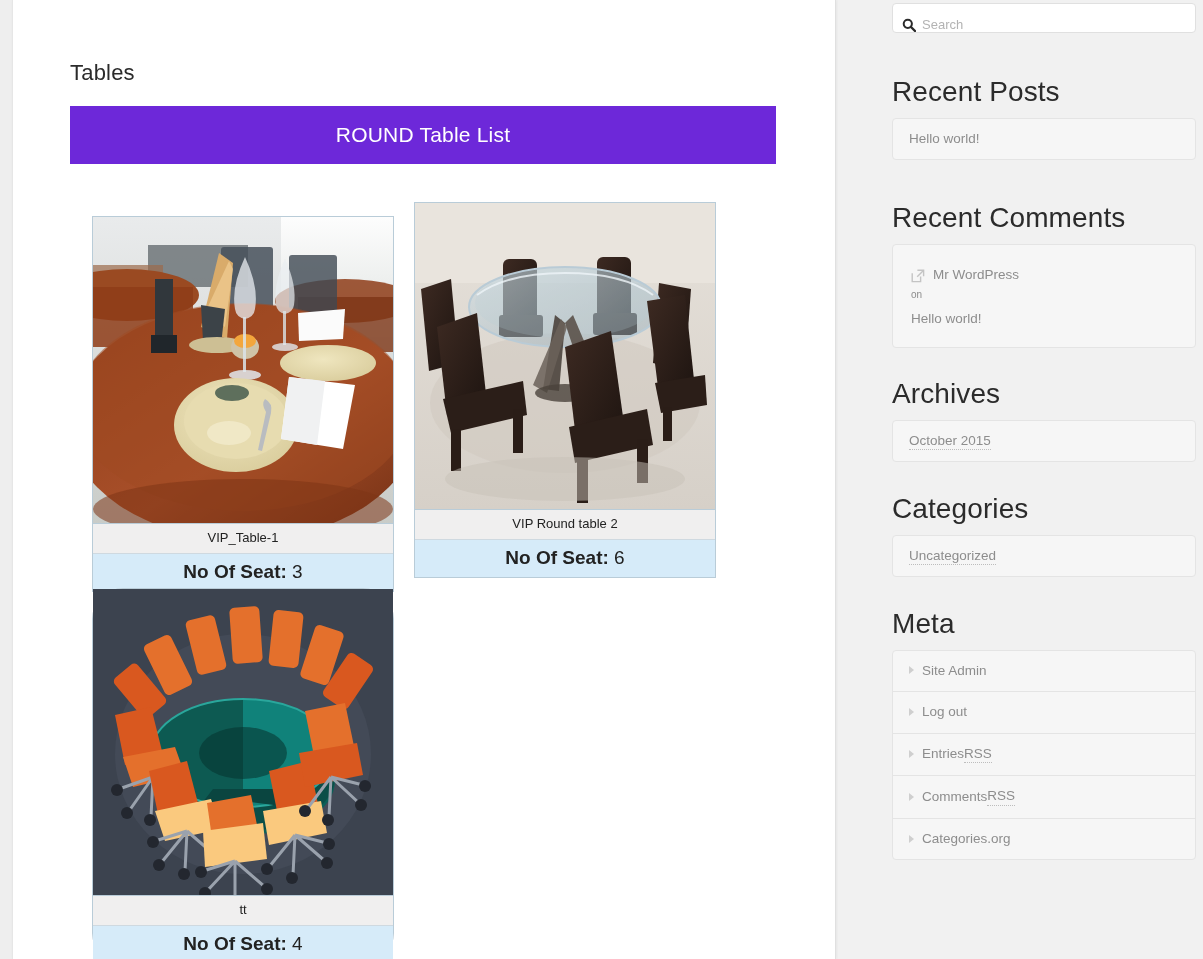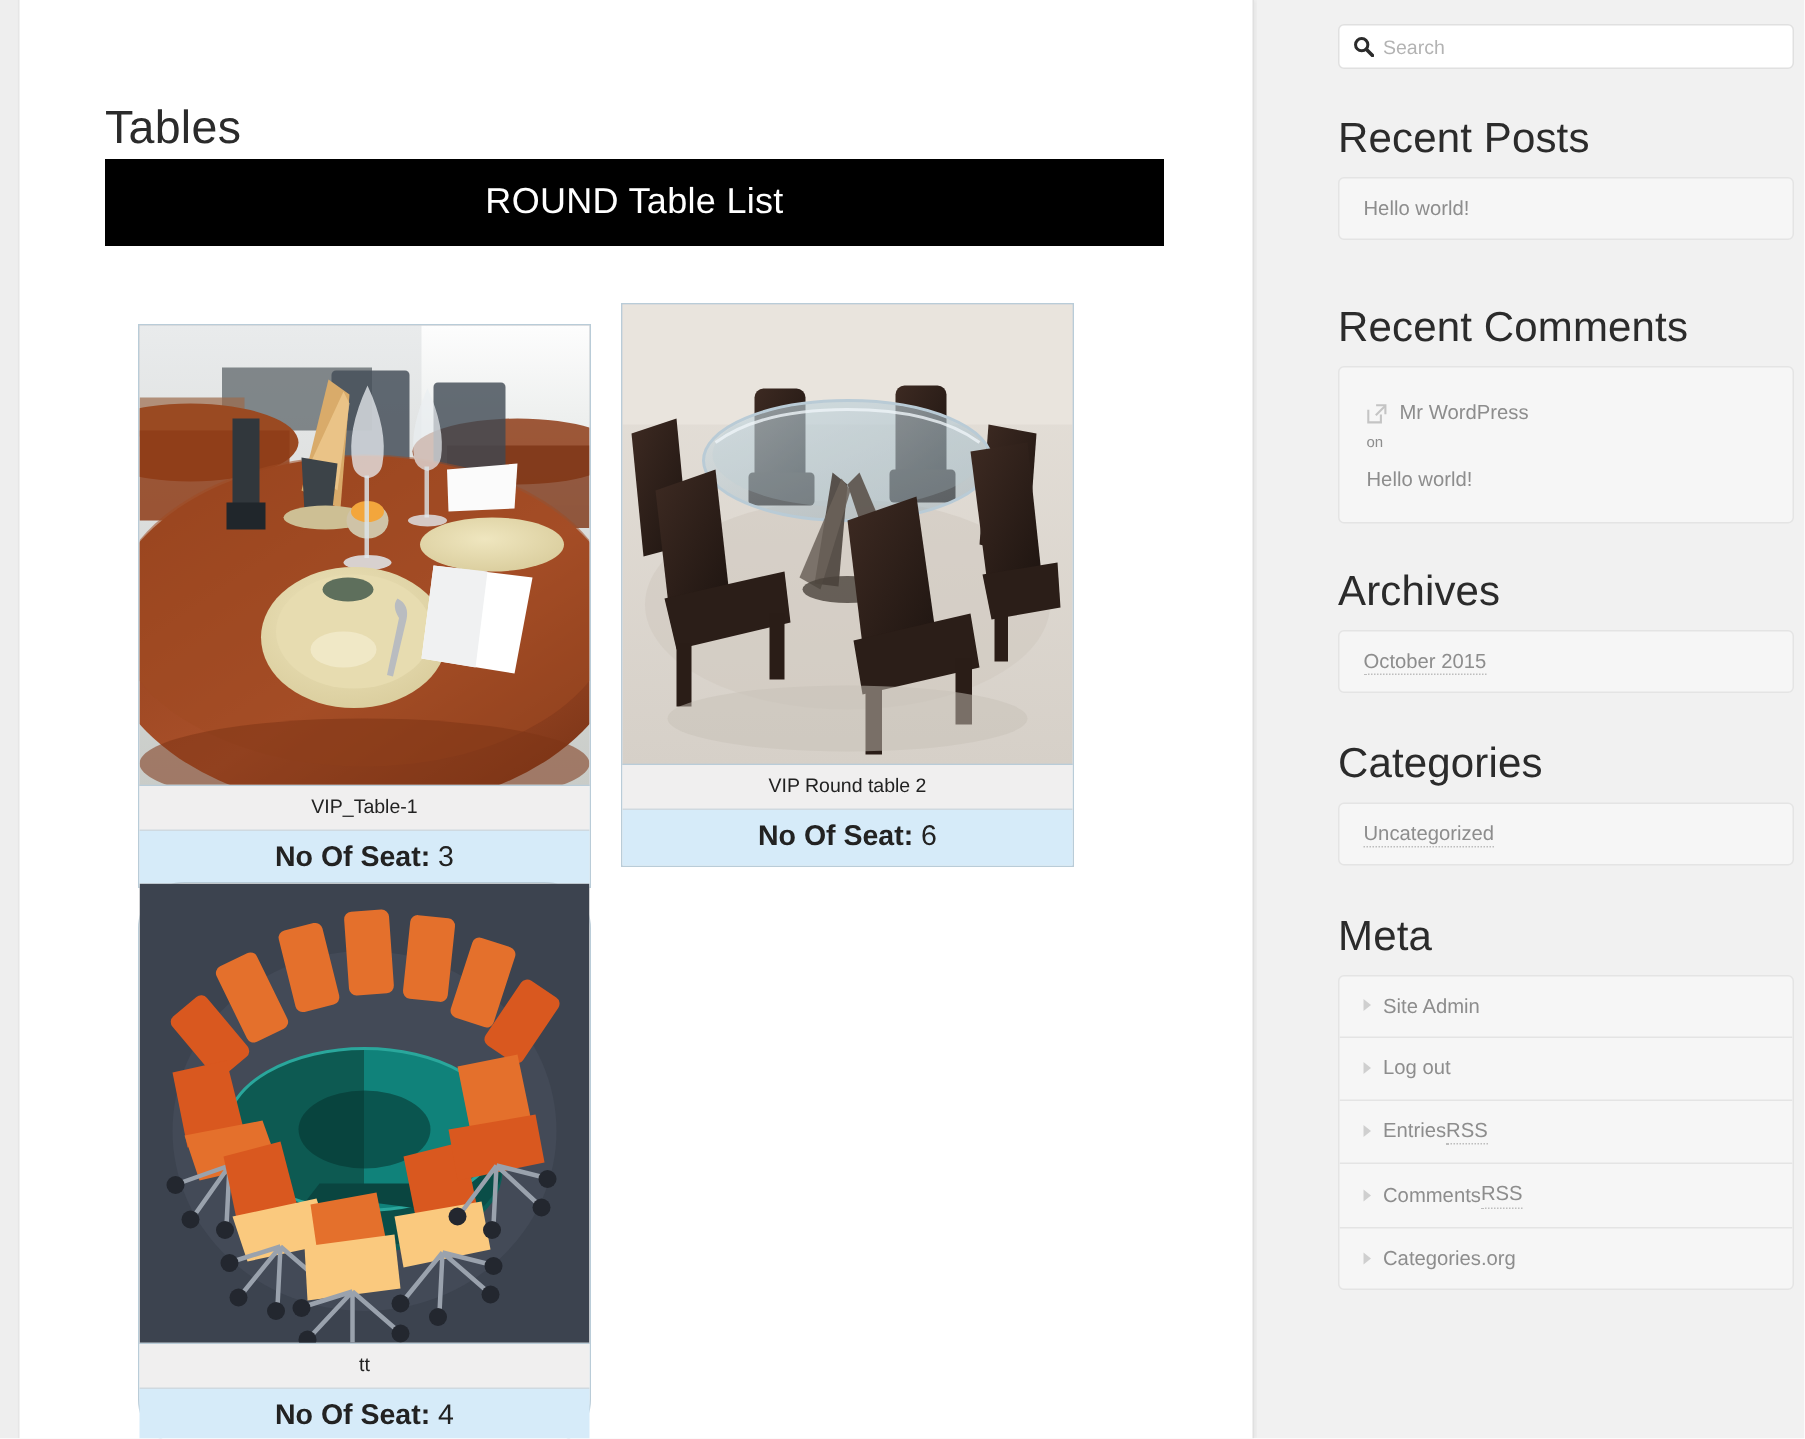--- a/index.html
+++ b/index.html
@@ -32,35 +32,35 @@
     width: 824px; height: 959px;
     background: #ffffff;
     border-left: 1px solid #e6e6e6;
     border-right: 1px solid #e0e0e0;
     box-shadow: 1px 0 3px rgba(0,0,0,0.05);
   }
 
   .page-title {
     position: absolute;
     left: 57px; top: 45px;
-    font-size: 31px;
+    font-size: 22px;
     font-weight: 400;
     color: #2b2b2b;
     letter-spacing: 0.2px;
     line-height: 1.2;
     white-space: nowrap;
   }
 
   .list-header {
     position: absolute;
     left: 57px; top: 106px;
     width: 706px; height: 58px;
-    background: #000000;
+    background: #6d28d9;
     color: #ffffff;
-    font-size: 24px;
+    font-size: 21px;
     font-weight: 400;
     display: flex;
     align-items: center;
     justify-content: center;
     letter-spacing: 0.2px;
   }
 
   
   .cards {
     position: absolute;
@@ -127,27 +127,27 @@
     line-height: 1.2;
   }
   .box-muted {
     background: #f6f6f6;
     border: 1px solid #e4e4e4;
     border-radius: 4px;
   }
 
   
   .search-box {
-    position: absolute; left: 54px; top: 16px;
+    position: absolute; left: 54px; top: 3px;
     width: 304px; height: 30px;
     background: #ffffff;
     border: 1px solid #e0e0e0;
     border-radius: 4px;
     display: flex;
-    align-items: center;
+    align-items: flex-end;
     padding: 0 9px;
   }
   .search-icon { flex: 0 0 auto; display: flex; align-items: center; margin-right: 6px; }
   .search-input {
     flex: 1 1 auto;
     border: 0; outline: none; background: transparent;
     font-family: "Liberation Sans", sans-serif;
     font-size: 13px;
     color: #555;
     padding: 0;

